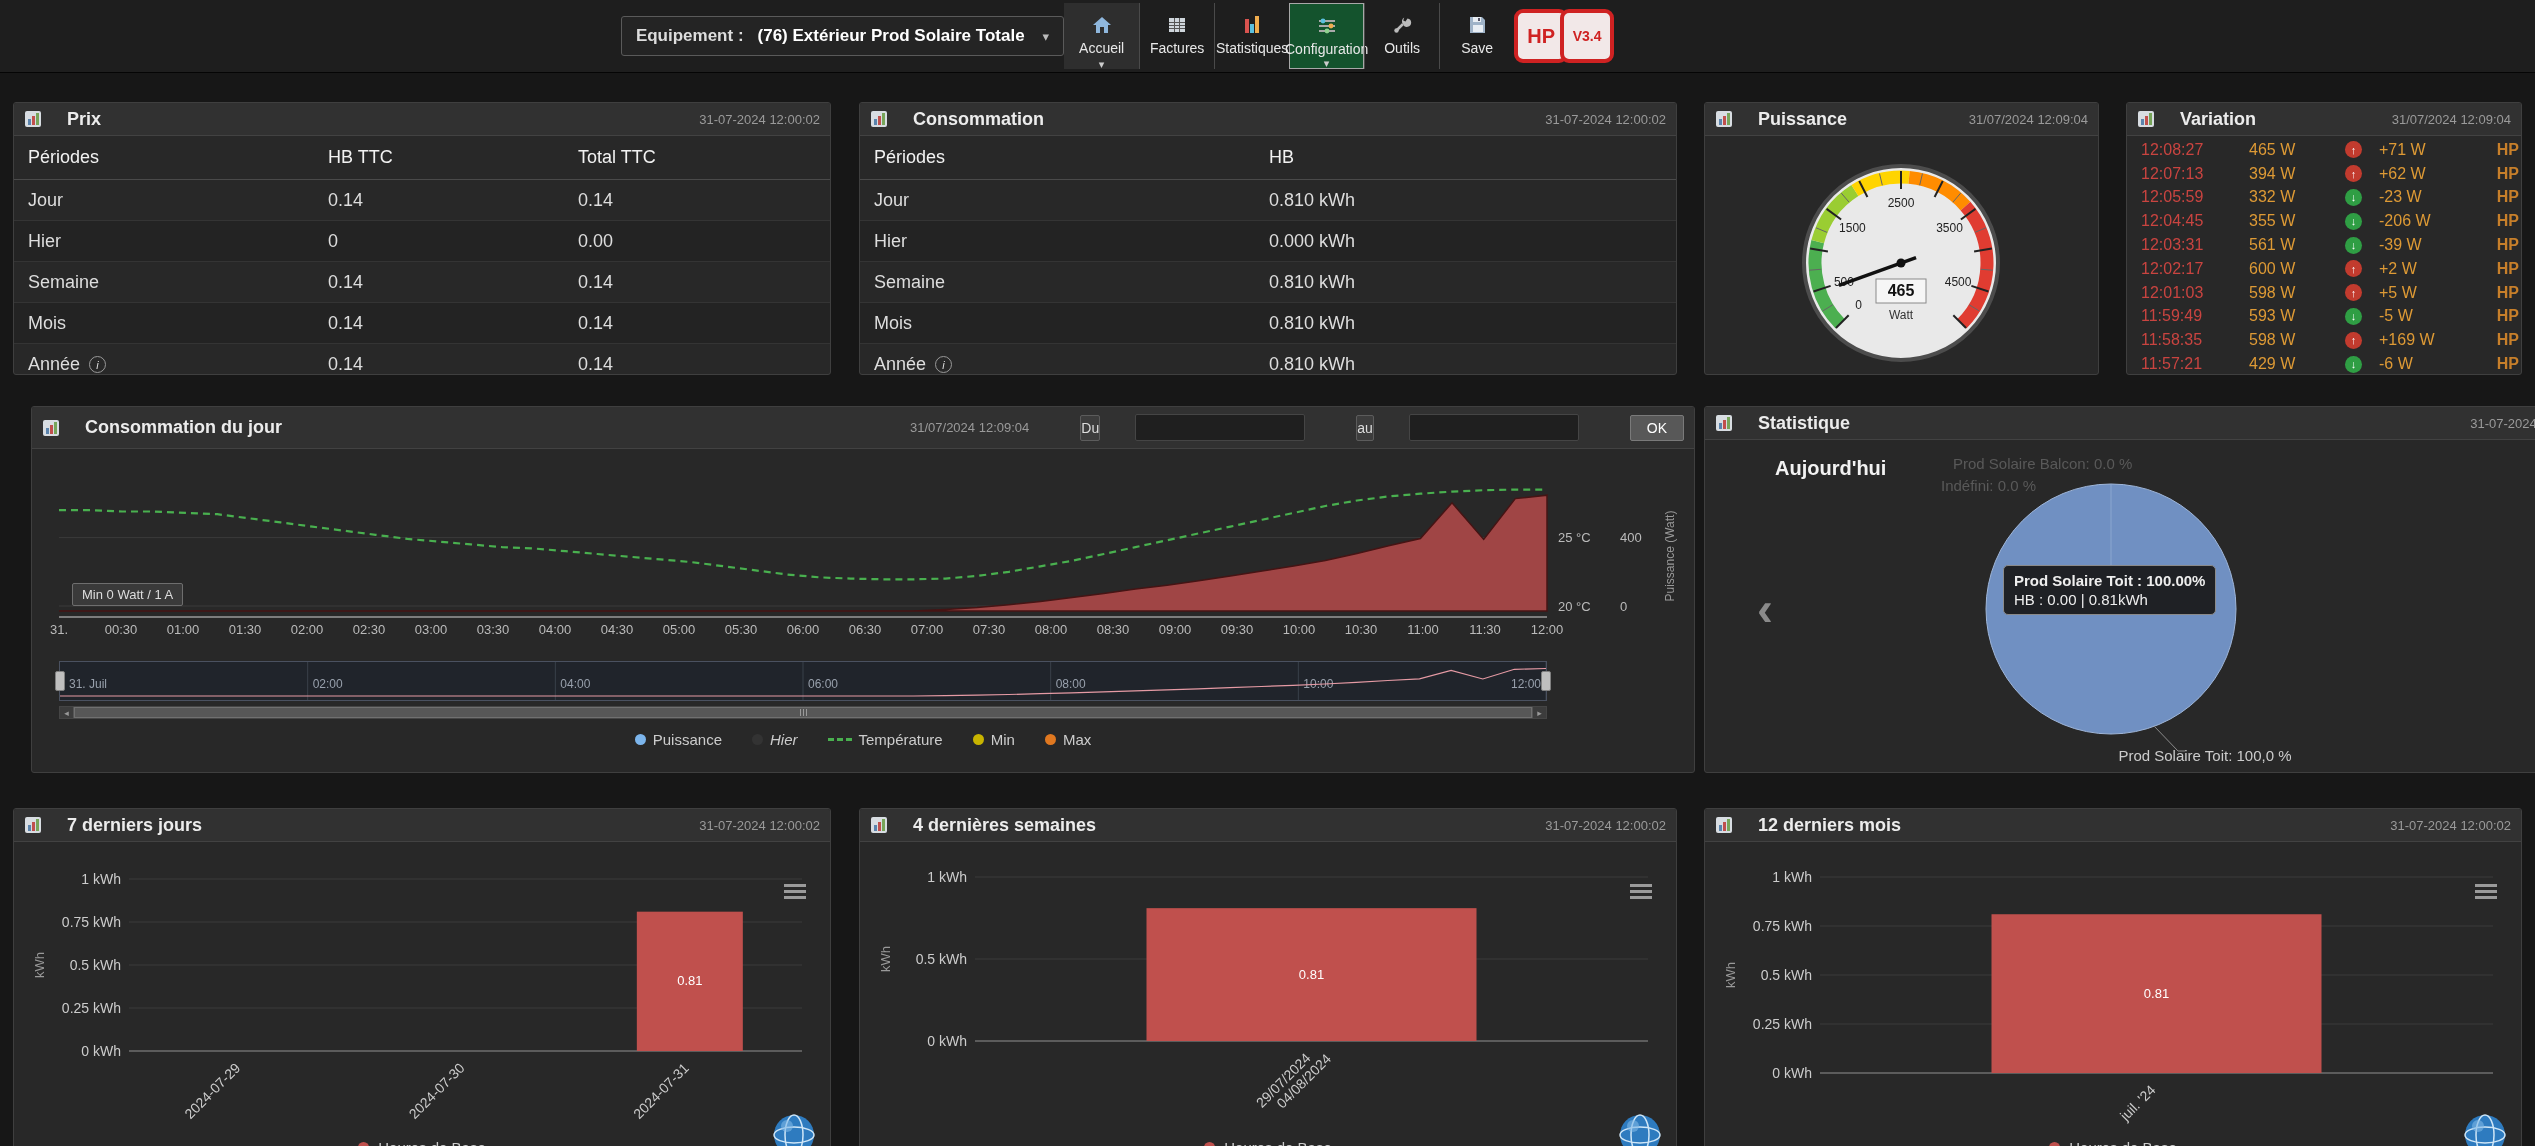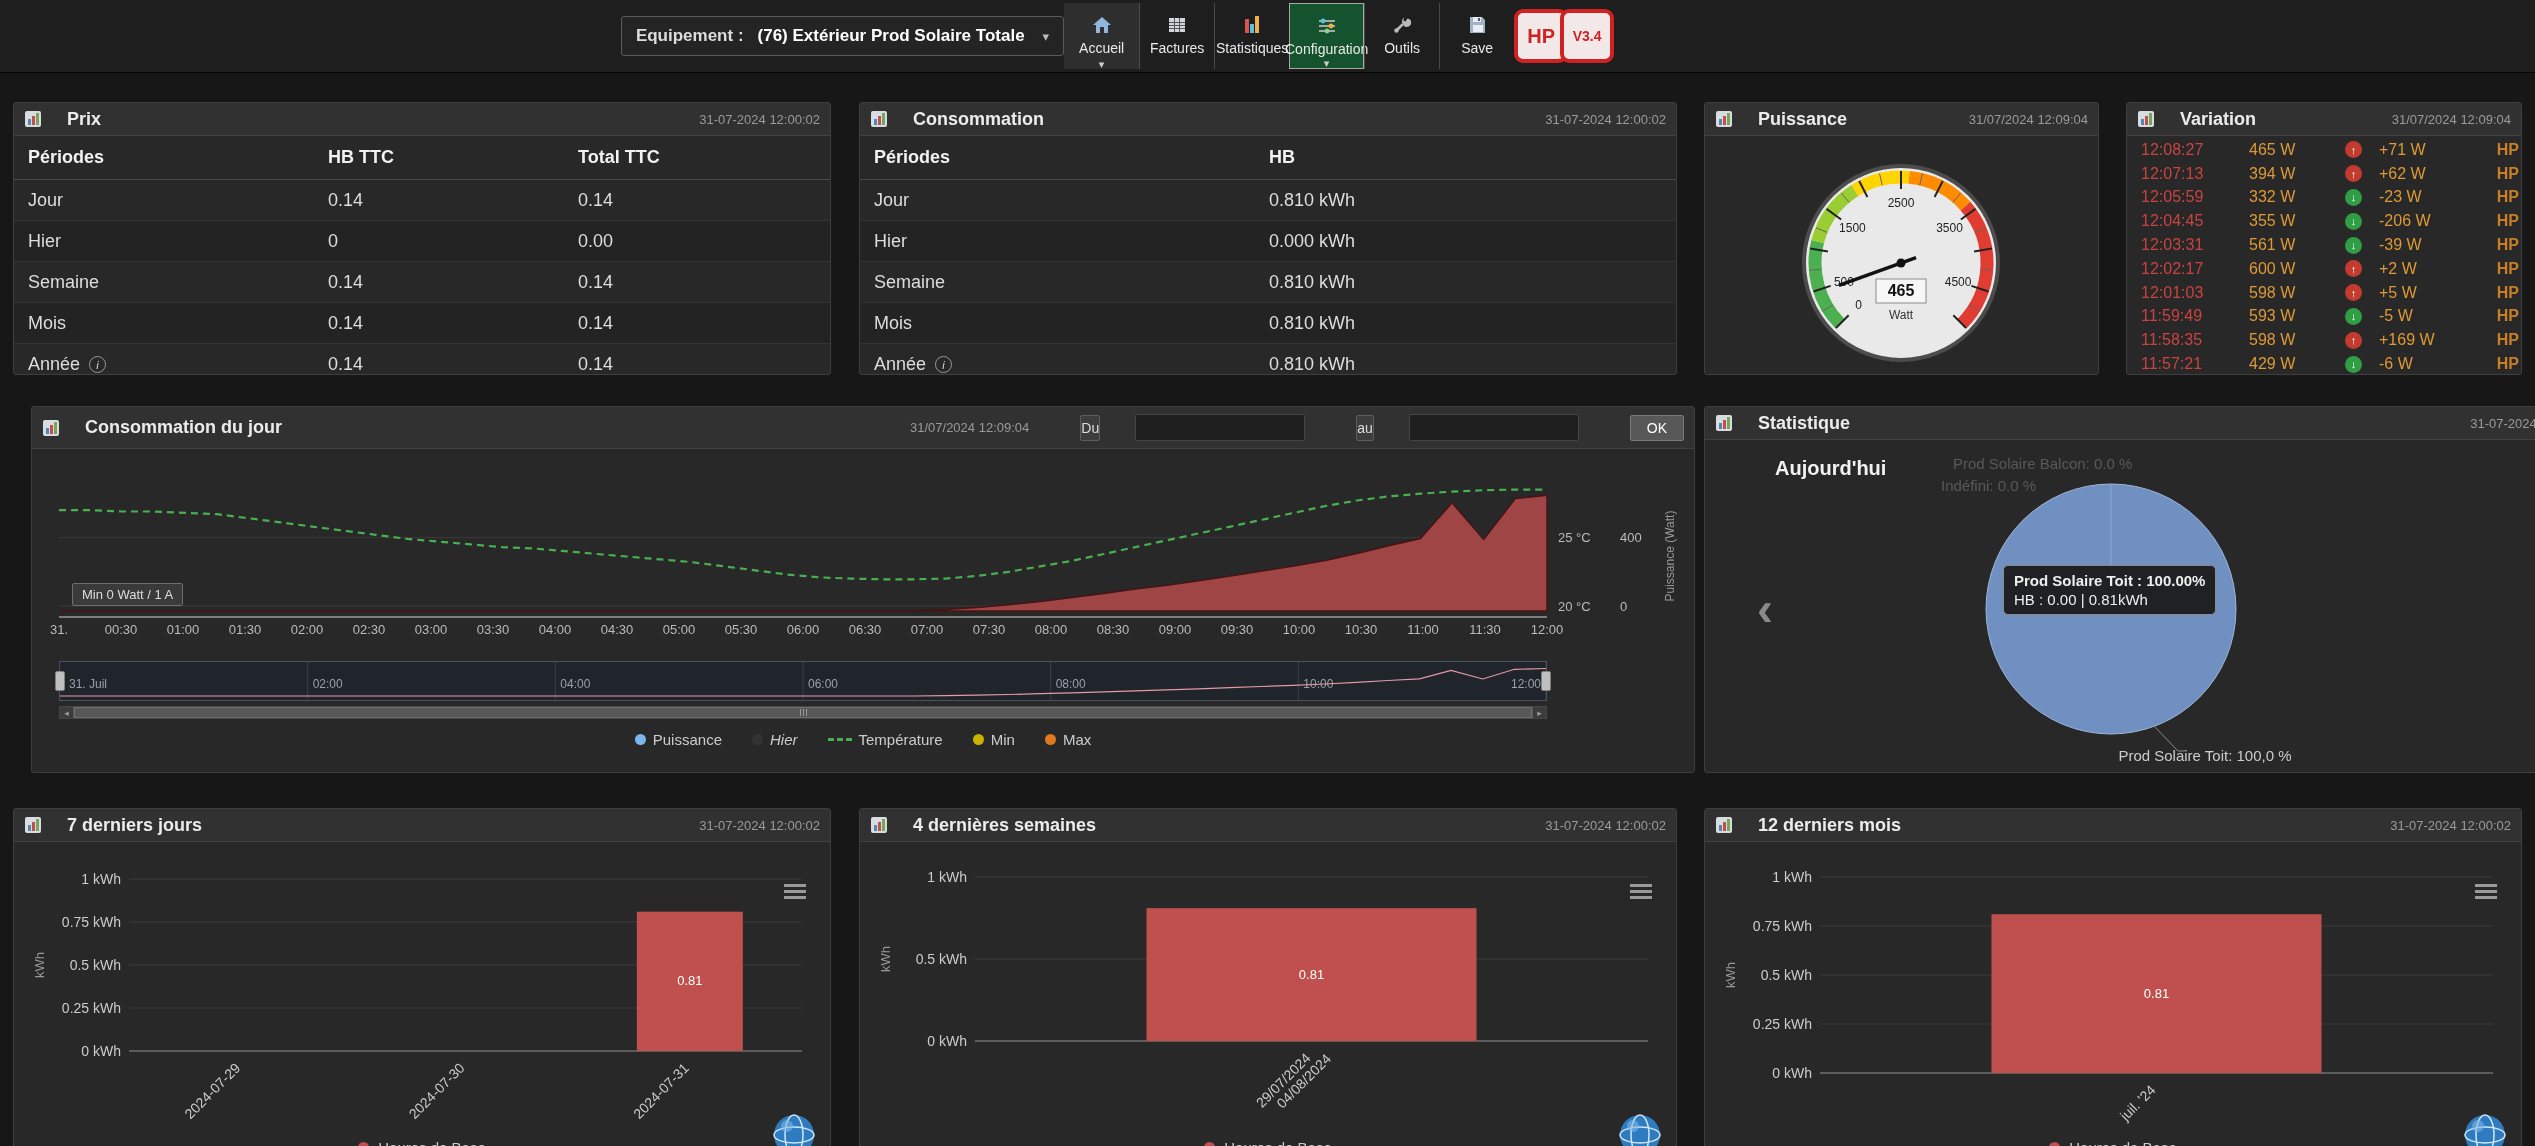--- a/index.html
+++ b/index.html
@@ -35,21 +35,21 @@
 #p-puissance{left:1704px;top:102px;width:395px;height:273px}
 #p-variation{left:2126px;top:102px;width:396px;height:273px}
 #p-day{left:31px;top:406px;width:1664px;height:367px}
 #p-stat{left:1704px;top:406px;width:898px;height:367px}
 #p-7d{left:13px;top:808px;width:818px;height:400px}
 #p-4w{left:859px;top:808px;width:818px;height:400px}
 #p-12m{left:1704px;top:808px;width:818px;height:400px}
 
 
 table.data{width:100%;border-collapse:collapse;font-size:18px;table-layout:fixed}
-table.data th{text-align:left;font-weight:bold;color:#f2f2f2;padding:11px 14px;border-bottom:1px solid #4a4a4a}
+table.data th{text-align:left;font-weight:normal;color:#f2f2f2;padding:11px 14px;border-bottom:1px solid #4a4a4a}
 table.data td{padding:9.5px 14px;border-bottom:1px solid #343434;color:#ddd}
 table.data tr.alt{background:#232323}
 #prix-table th:nth-child(1){width:300px}
 #prix-table th:nth-child(2){width:250px}
 #conso-table th:nth-child(1){width:395px}
 .info{display:inline-flex;width:17px;height:17px;border:1px solid #999;border-radius:50%;align-items:center;justify-content:center;font-size:11px;color:#ddd;margin-left:9px;vertical-align:middle;font-style:italic}
 
 
 #gauge-svg{position:absolute;left:0;top:34px}
 

